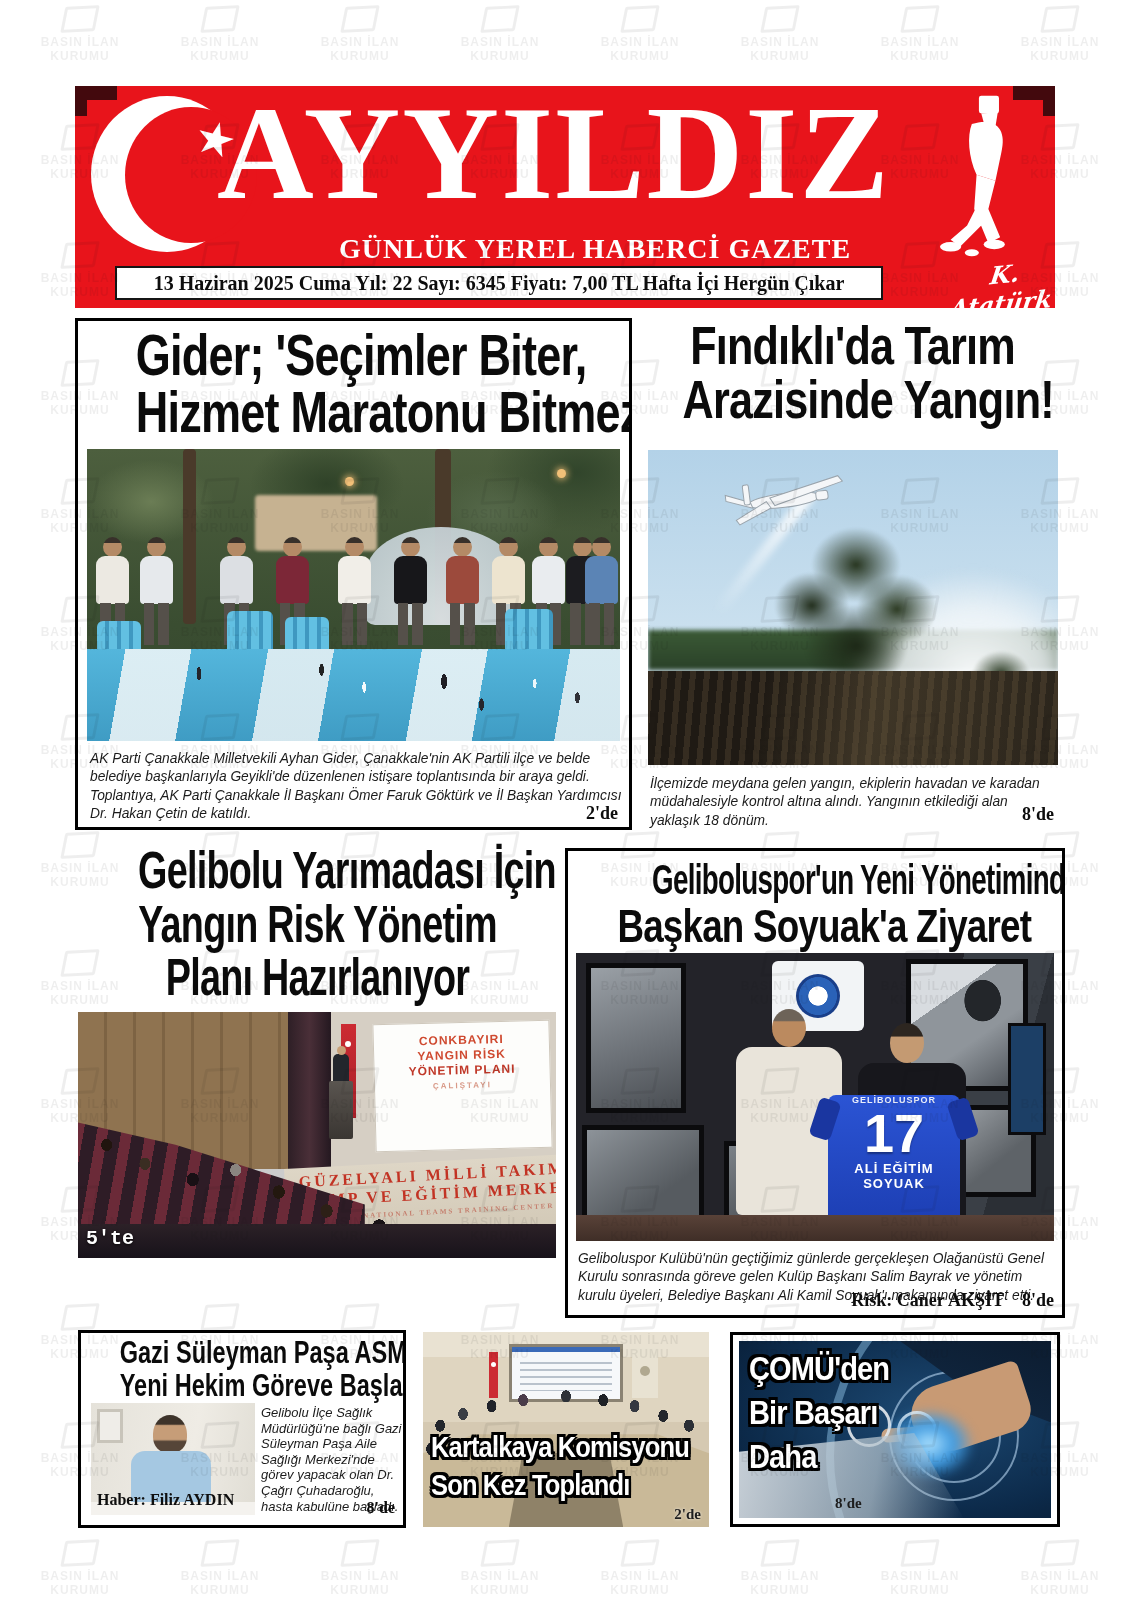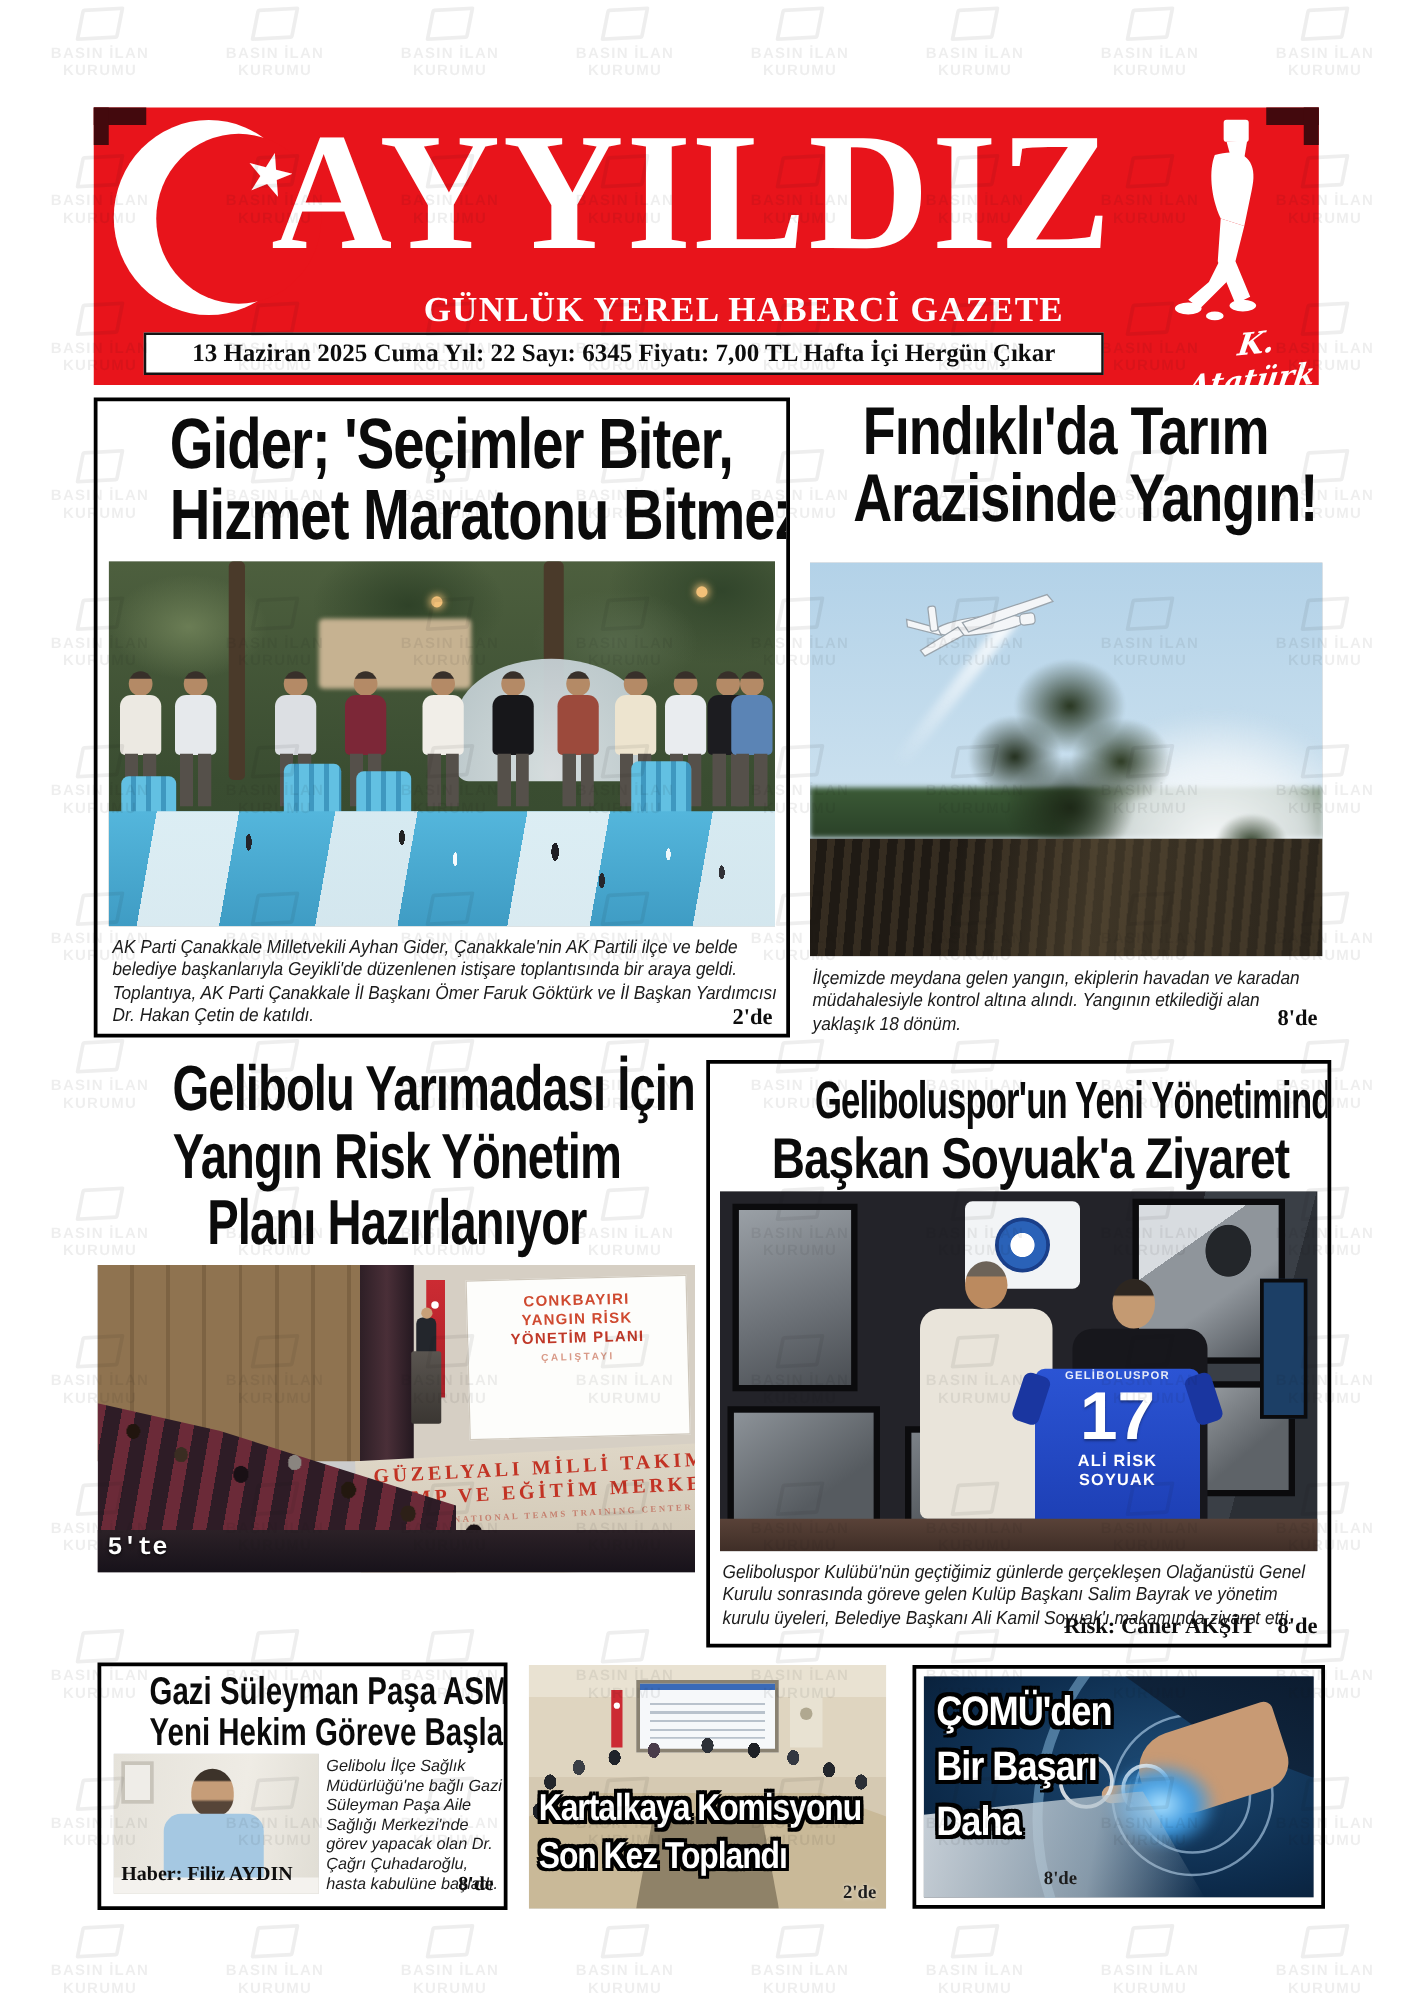--- a/index.html
+++ b/index.html
@@ -465,21 +465,21 @@
         <span class="head"></span>
           <span class="body"></span>
       </div>
       <div class="j-man" id="j-man2" style="left:282px;top:70px">
         <span class="head"></span>
           <span class="body"></span>
       </div>
       <div class="jersey">
         <span class="j-club">GELİBOLUSPOR</span>
         <span class="j-num">17</span>
-        <span class="j-name">ALİ RİSK</span>
+        <span class="j-name">ALİ EĞİTİM</span>
         <span class="j-name">SOYUAK</span>
       </div>
       <div class="j-floor"></div>
     </div>
     <p class="caption">
       <span class="cap-text">Geliboluspor Kulübü'nün geçtiğimiz günlerde gerçekleşen Olağanüstü Genel Kurulu sonrasında göreve gelen Kulüp Başkanı Salim Bayrak ve yönetim kurulu üyeleri, Belediye Başkanı Ali Kamil Soyuak'ı makamında ziyaret etti.</span>
     </p>
     <div class="byline-row">
       <span>Risk: Caner AKŞİT</span><span class="gap"></span><span>8'de</span>
     </div>

